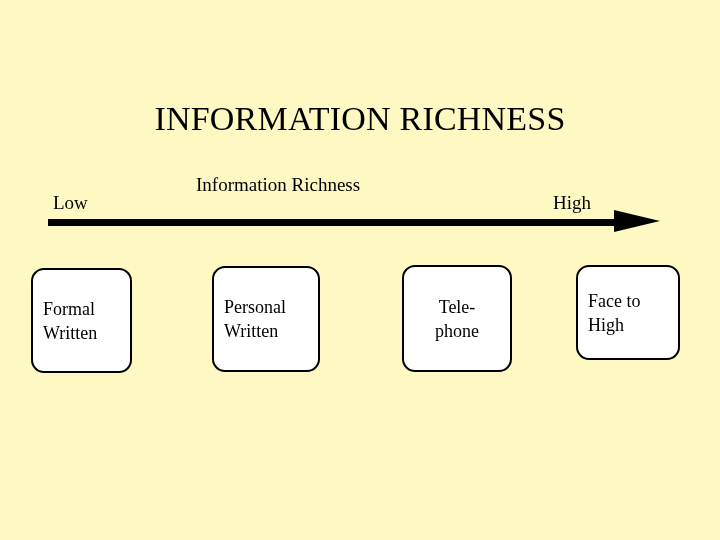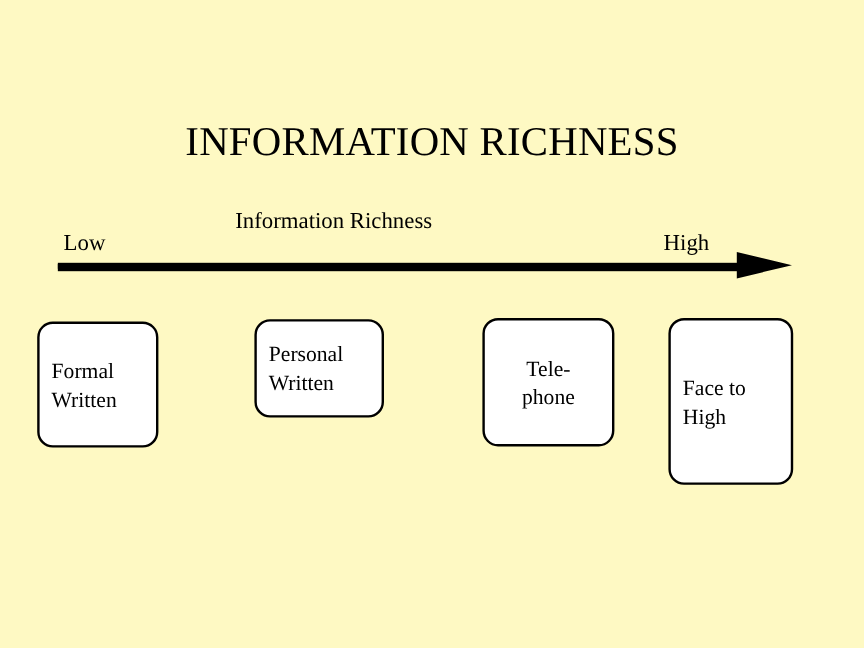--- a/index.html
+++ b/index.html
@@ -72,23 +72,23 @@
   .box-text {
     font-size: 18px;
     line-height: 24px;
     white-space: nowrap;
     color: #000000;
   }
   .box.align-left  { align-items: flex-start; padding-left: 10px; }
   .box.align-center{ align-items: center; }
 
   .box-1 { left: 31px;  top: 268px; width: 101px; height: 105px; }
-  .box-2 { left: 212px; top: 266px; width: 108px; height: 82px; border-radius: 13px; }
+  .box-2 { left: 212px; top: 266px; width: 108px; height: 106px; border-radius: 13px; }
   .box-3 { left: 402px; top: 265px; width: 110px; height: 107px; }
-  .box-4 { left: 557px; top: 265px; width: 104px; height: 139px; }
+  .box-4 { left: 576px; top: 265px; width: 104px; height: 95px; }
 </style>
 </head>
 <body>
 
 <div class="slide">
 
   <h1 class="slide-title">INFORMATION RICHNESS</h1>
 
   <div class="scale-label label-axis">Information Richness</div>
 

